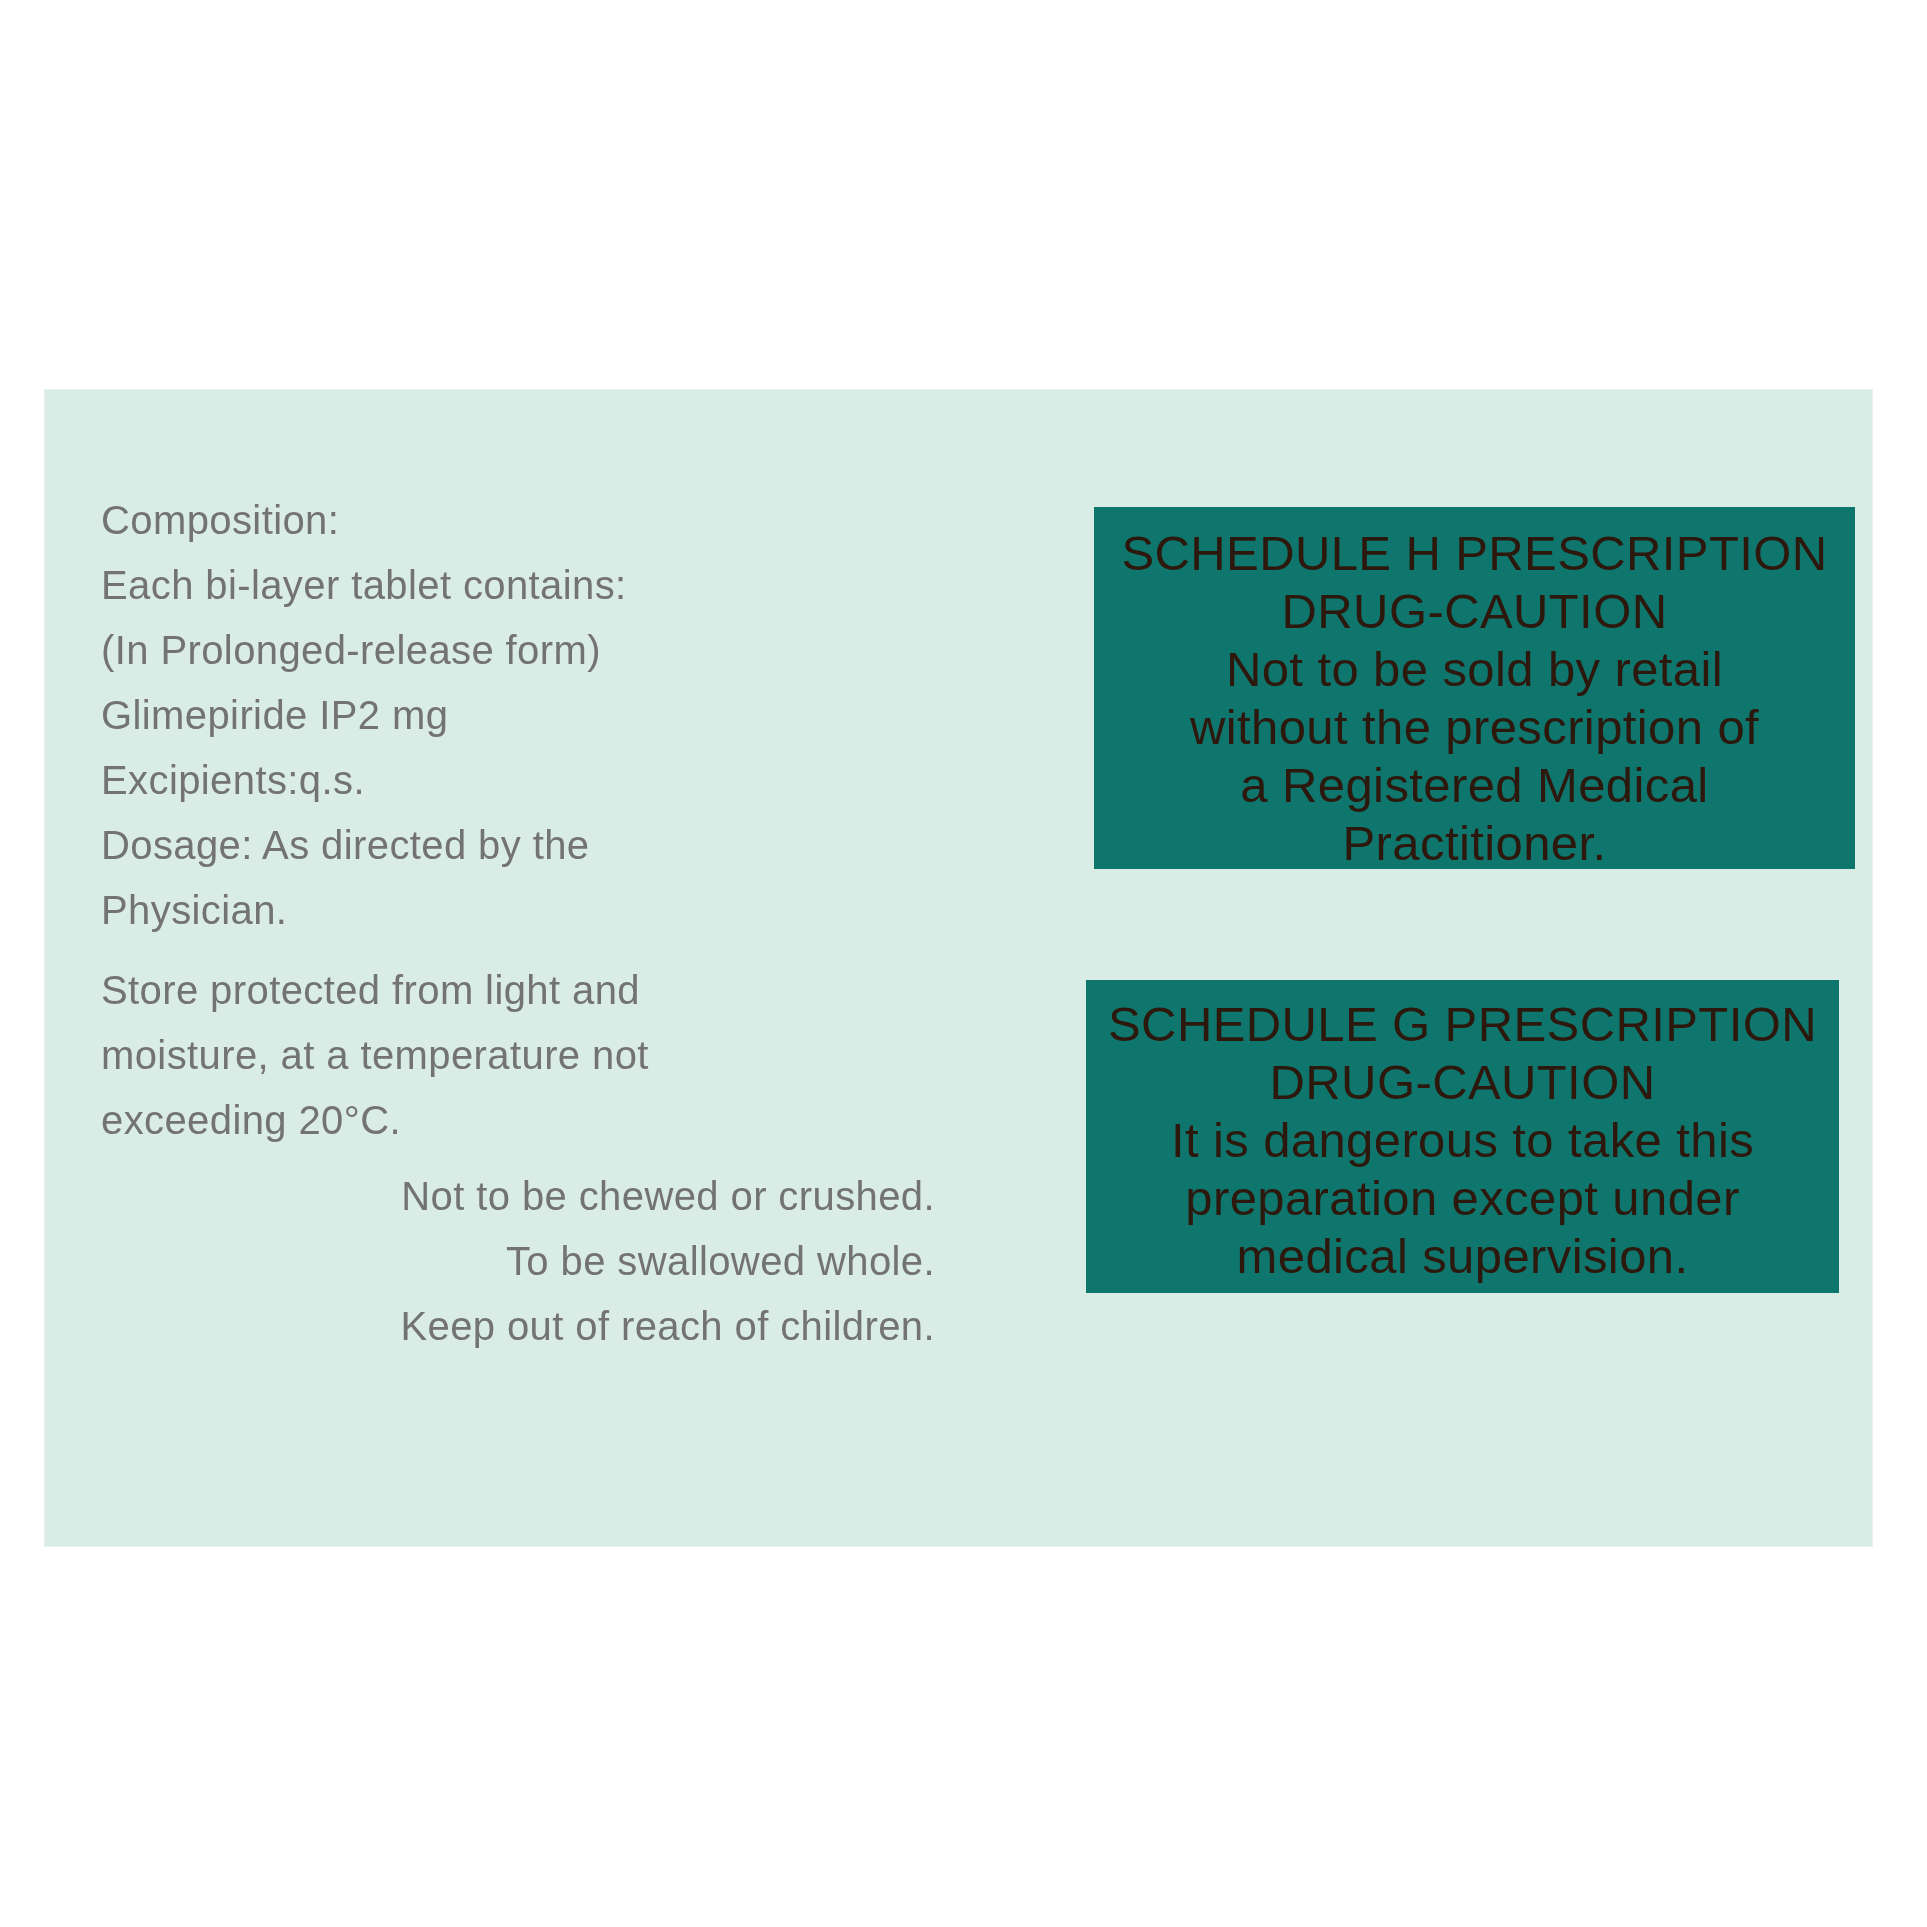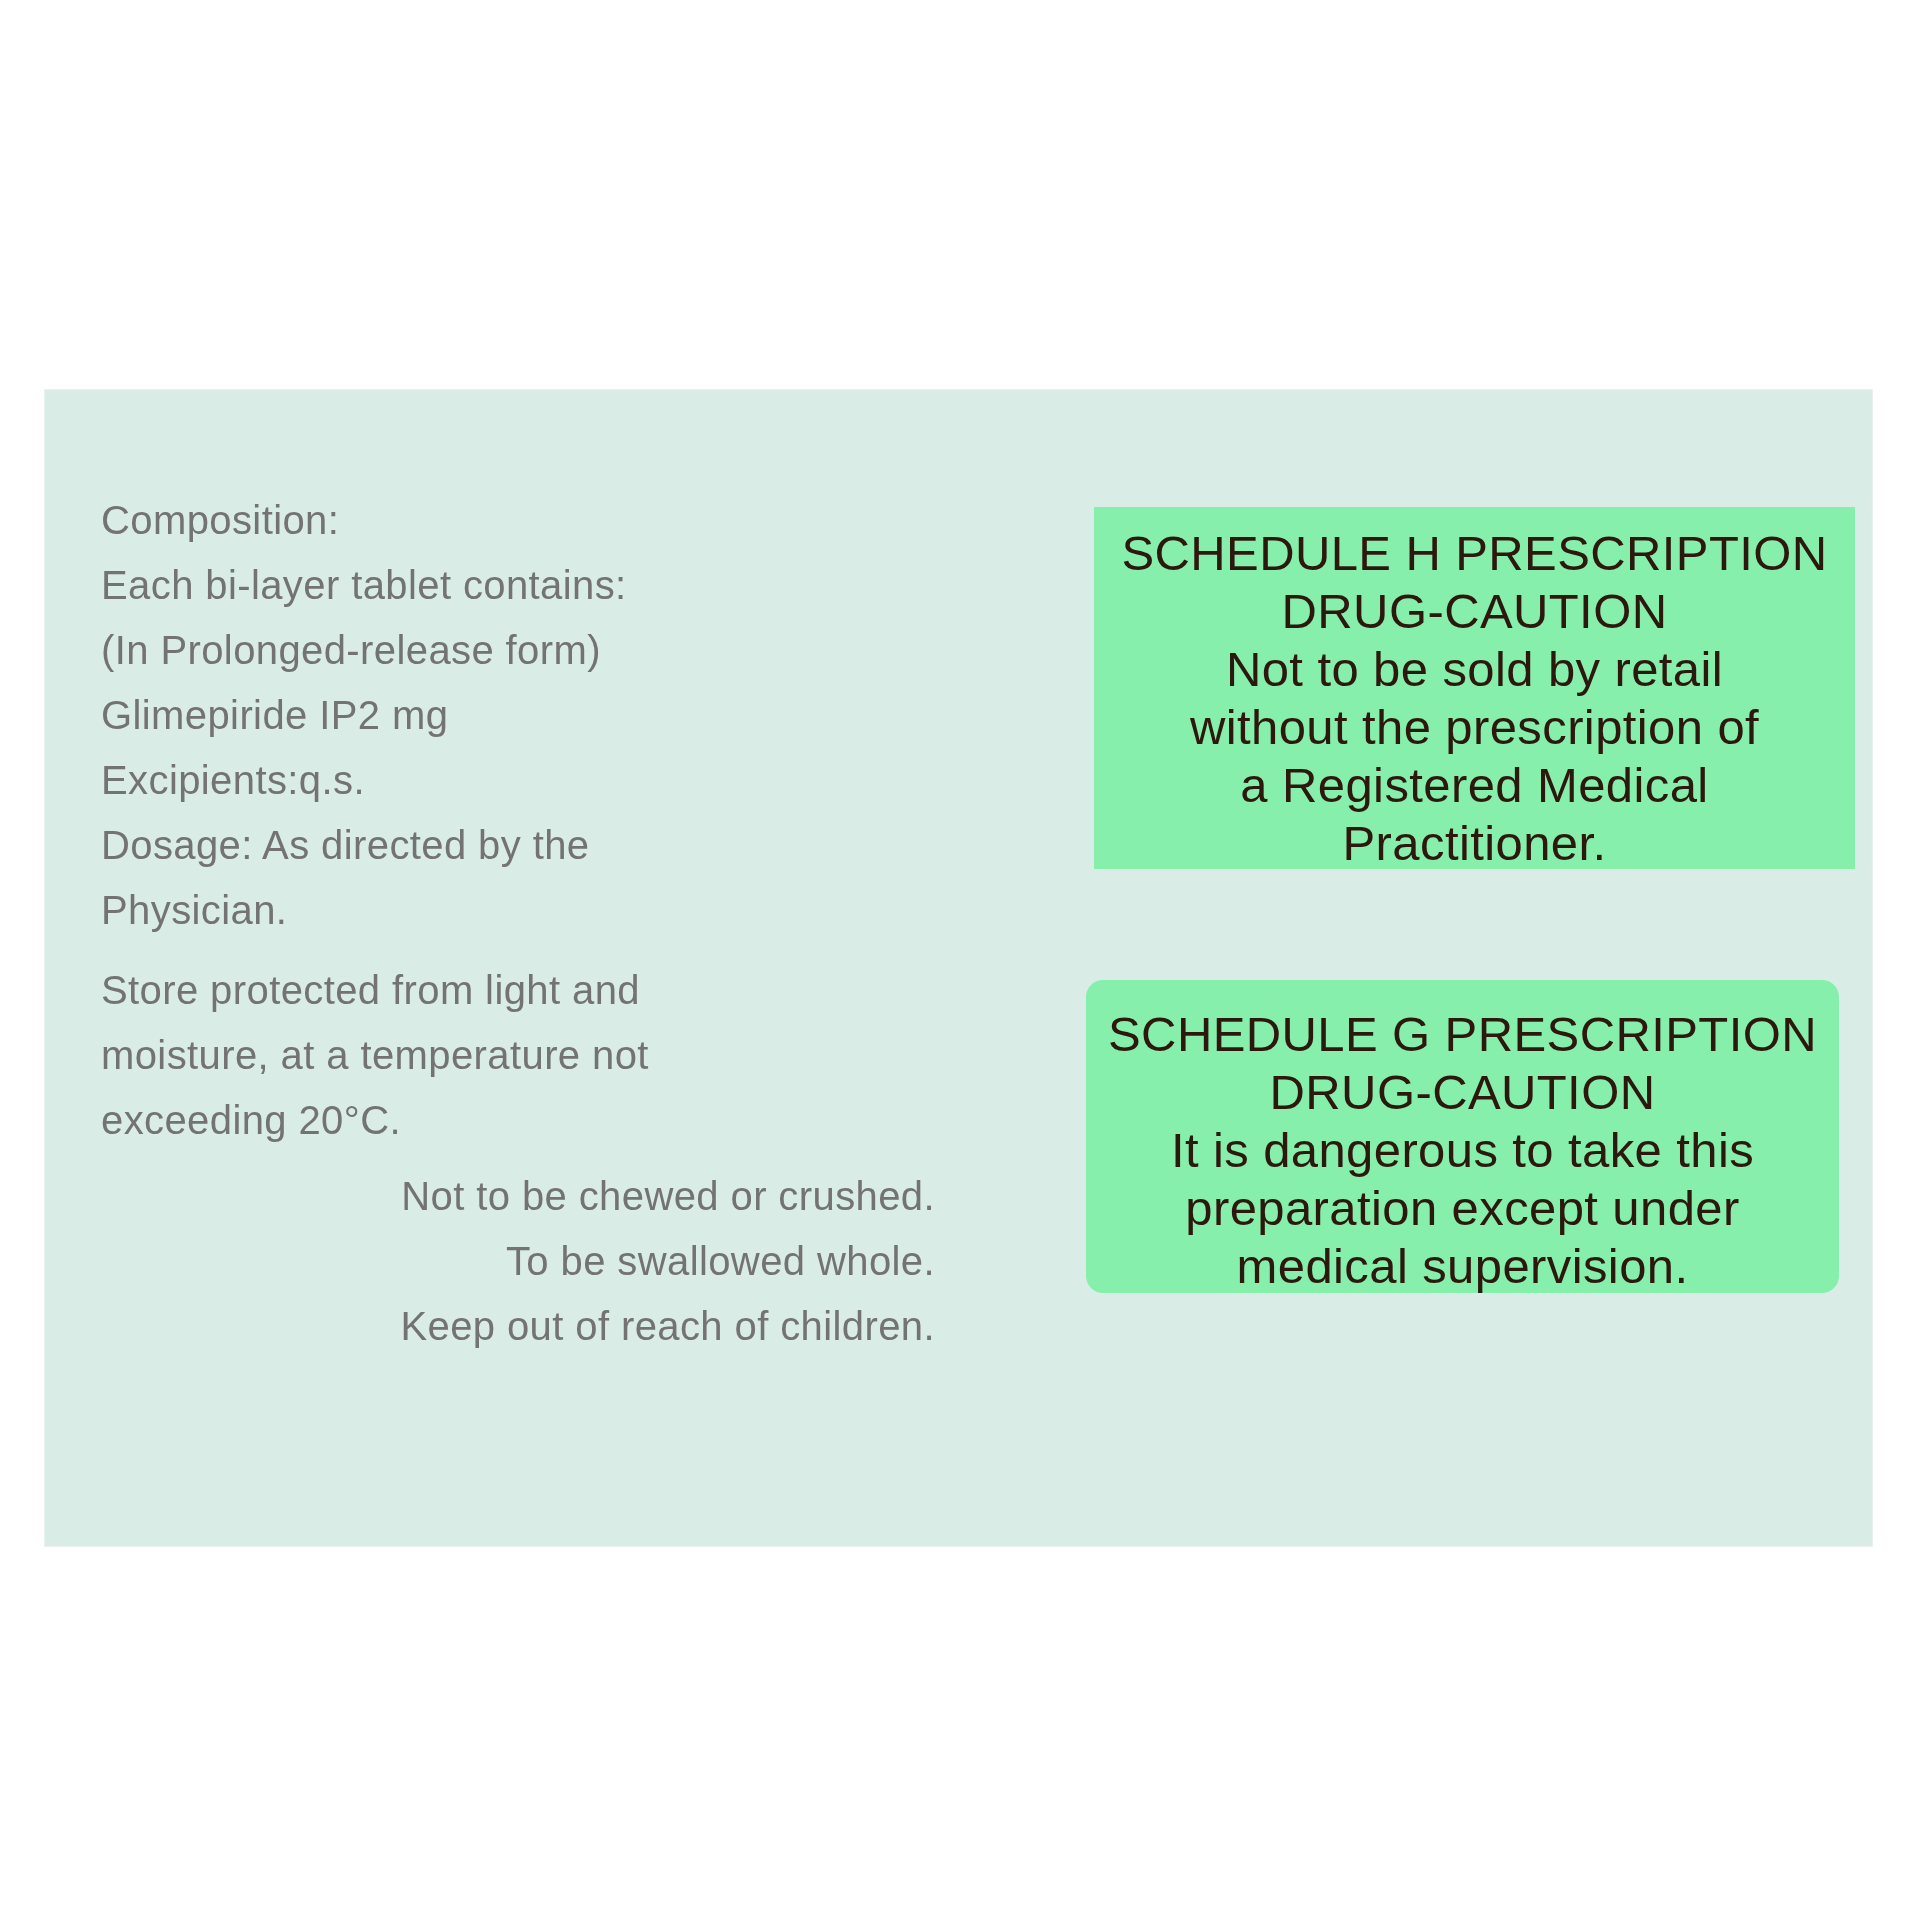--- a/index.html
+++ b/index.html
@@ -48,43 +48,42 @@
     margin-top: 15px;
     font-weight: 400;
   }
   .usage-block {
     margin-top: 10.6px;
     text-align: right;
   }
   
   .warning-box {
     position: absolute;
-    background: #86efac;
+    background: #0f766e;
     color: #2d180d;
     text-align: center;
     font-size: 49px;
     line-height: 58px;
     letter-spacing: 0.4px;
   }
   #schedule-h-box {
     left: 1094px;
     top: 507px;
     width: 761px;
     height: 362px;
     padding-top: 16.7px;
     box-sizing: border-box;
   }
   #schedule-g-box {
     left: 1086px;
     top: 980px;
     width: 753px;
     height: 313px;
-    padding-top: 25px;
+    padding-top: 15px;
     box-sizing: border-box;
-    border-radius: 17px;
   }
   .warning-box .wline {
     white-space: nowrap;
   }
 </style>
 </head>
 <body>
 
 <div id="canvas">
 

